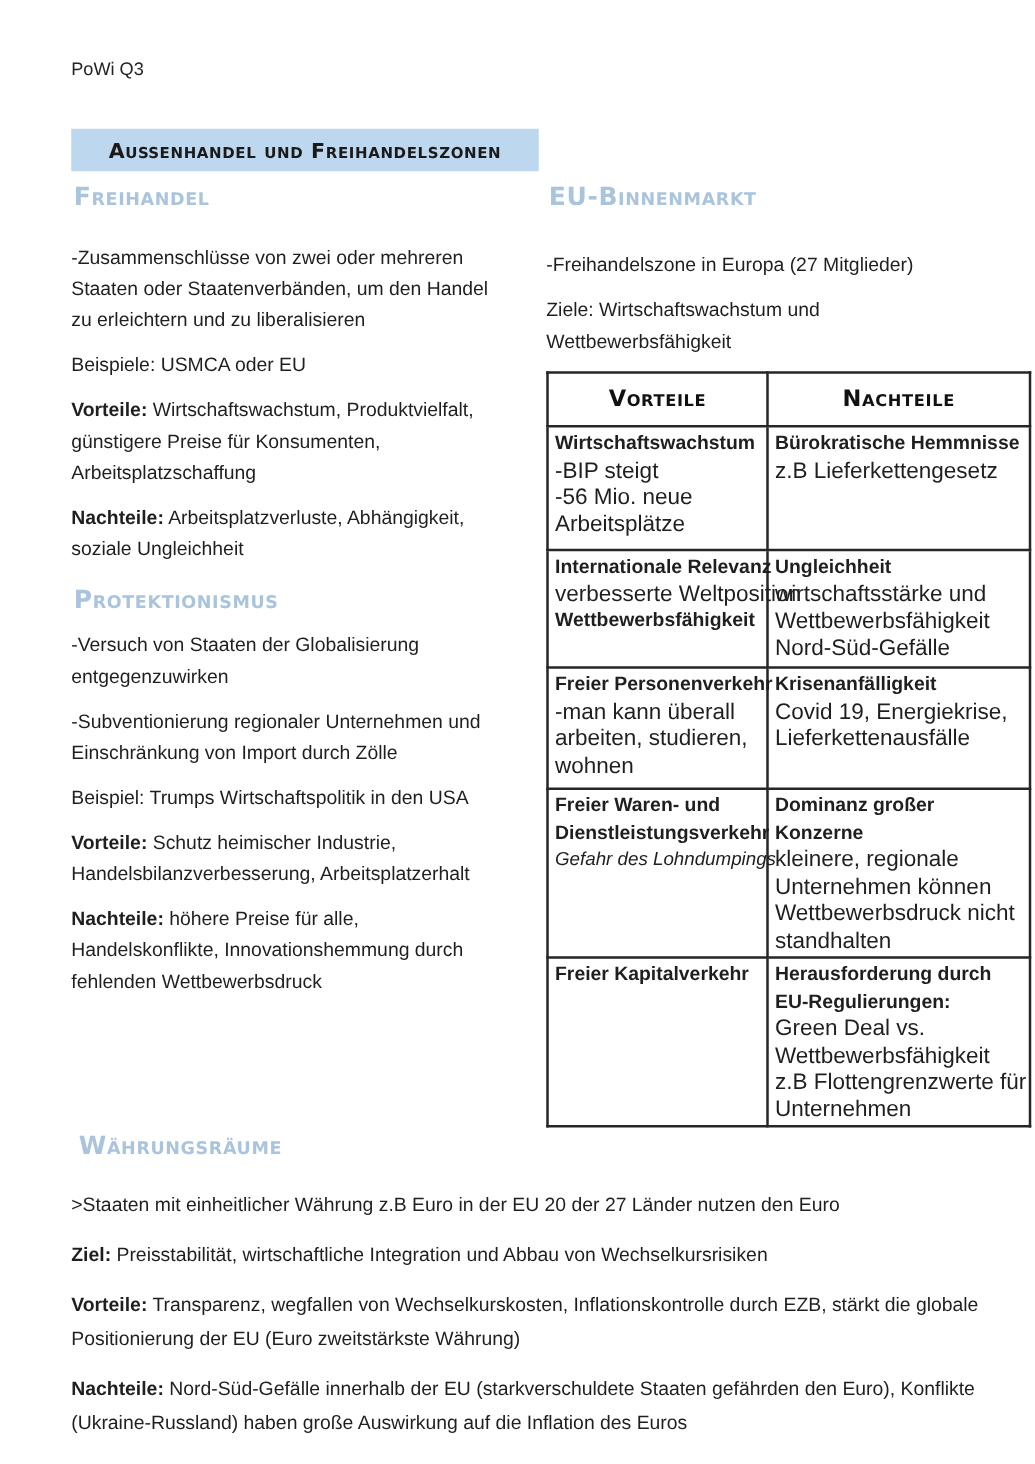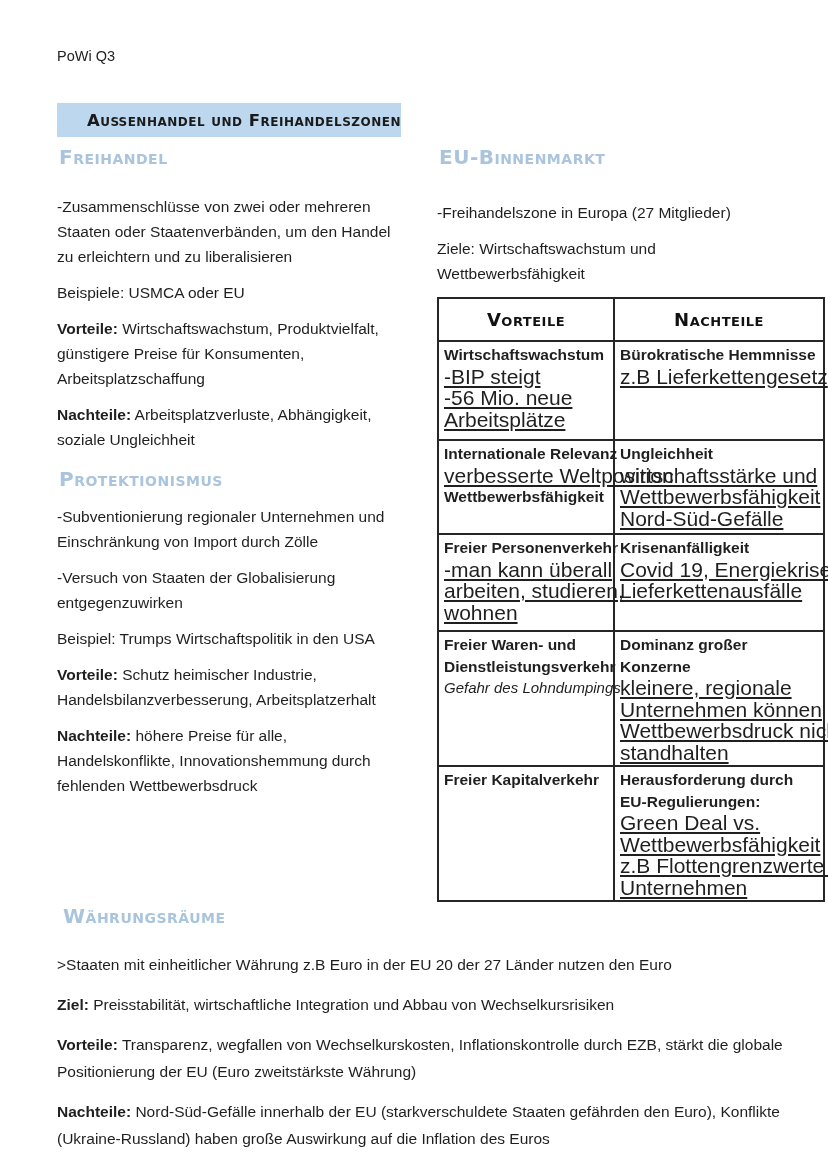--- a/index.html
+++ b/index.html
@@ -16,23 +16,23 @@
     font-variant:small-caps;
     font-weight:700;
     letter-spacing:0.5px;
   }
   .course-label {
     position:absolute; left:57px; top:48px;
     font-size:14.5px; color:#222;
   }
   .title-bar {
     position:absolute; left:57px; top:103px;
-    width:344px; height:34px;
+    width:374px; height:34px;
     background:var(--highlight,#bdd7ee);
-    display:flex; align-items:center; justify-content:flex-end;
+    display:flex; align-items:center; justify-content:center;
     font-size:16.5px; color:#1a1a1a;
   }
   .col-left  { position:absolute; left:57px;  top:140px; width:352px; }
   .col-right { position:absolute; left:437px; top:140px; width:386px; }
   .bottom-section { position:absolute; left:57px; top:895px; width:748px; }
 
   .sec-h {
     font-size:20px; line-height:26px;
     color:var(--heading,#a9c4dc);
     margin:4px 0 24px 2px;
@@ -61,21 +61,21 @@
   }
   .eu-table th {
     height:37px;
     text-align:center;
     vertical-align:middle;
     font-size:18px;
     padding:2px;
     color:#111;
   }
   .cell-title { font-weight:700; white-space:pre; font-size:15.5px; line-height:21.5px; }
-  .cell-body  { white-space:pre; font-size:21px; line-height:21.5px;text-decoration:underline; }
+  .cell-body  { white-space:pre; font-size:18px; line-height:21.5px; }
   .cell-note  { font-style:italic; white-space:pre; font-size:15px; line-height:21.5px; }
   tr.r1 td { height:93px; }
   tr.r2 td { height:88px;border-radius:23px; }
   tr.r3 td { height:91px;border-radius:15px; }
   tr.r4 td { height:124px; }
   tr.r5 td { height:126px; }
 </style>
 </head>
 <body>
 
@@ -90,22 +90,22 @@
   <div class="col-left">
     <h2 class="sec-h handcaps">Freihandel</h2>
 
     <p class="body-p"><span>-Zusammenschlüsse von zwei oder mehreren Staaten oder Staatenverbänden, um den Handel zu erleichtern und zu liberalisieren</span></p>
     <p class="body-p"><span>Beispiele: USMCA oder EU</span></p>
     <p class="body-p"><b class="lead">Vorteile:</b><span> Wirtschaftswachstum, Produktvielfalt, günstigere Preise für Konsumenten, Arbeitsplatzschaffung</span></p>
     <p class="body-p"><b class="lead">Nachteile:</b><span> Arbeitsplatzverluste, Abhängigkeit, soziale Ungleichheit</span></p>
 
     <h2 class="sec-h handcaps mid">Protektionismus</h2>
 
+    <p class="body-p"><span>-Versuch von Staaten der Globalisierung entgegenzuwirken</span></p>
     <p class="body-p"><span>-Subventionierung regionaler Unternehmen und Einschränkung von Import durch Zölle</span></p>
-    <p class="body-p"><span>-Versuch von Staaten der Globalisierung entgegenzuwirken</span></p>
     <p class="body-p"><span>Beispiel: Trumps Wirtschaftspolitik in den USA</span></p>
     <p class="body-p"><b class="lead">Vorteile:</b><span> Schutz heimischer Industrie, Handelsbilanzverbesserung, Arbeitsplatzerhalt</span></p>
     <p class="body-p"><b class="lead">Nachteile:</b><span> höhere Preise für alle, Handelskonflikte, Innovationshemmung durch fehlenden Wettbewerbsdruck</span></p>
   </div>
 
   <div class="col-right">
     <h2 class="sec-h handcaps">EU-Binnenmarkt</h2>
 
     <p class="body-p"><span>-Freihandelszone in Europa (27 Mitglieder)</span></p>
     <p class="body-p preline"><span class="preline">Ziele: Wirtschaftswachstum und

